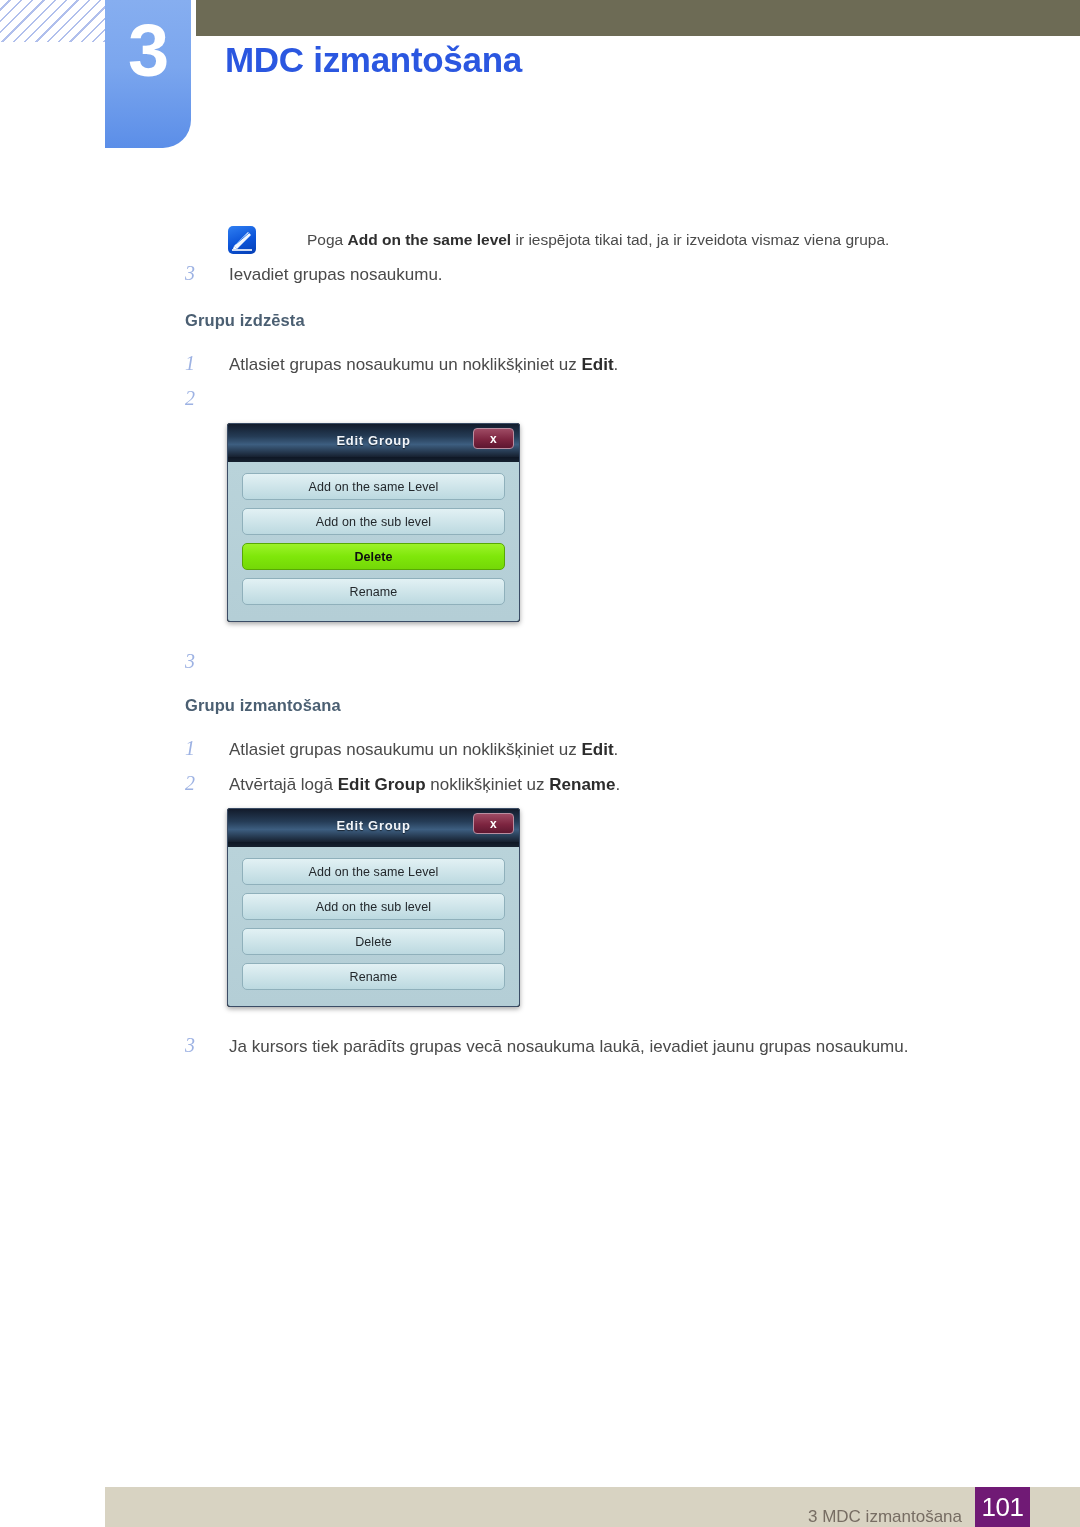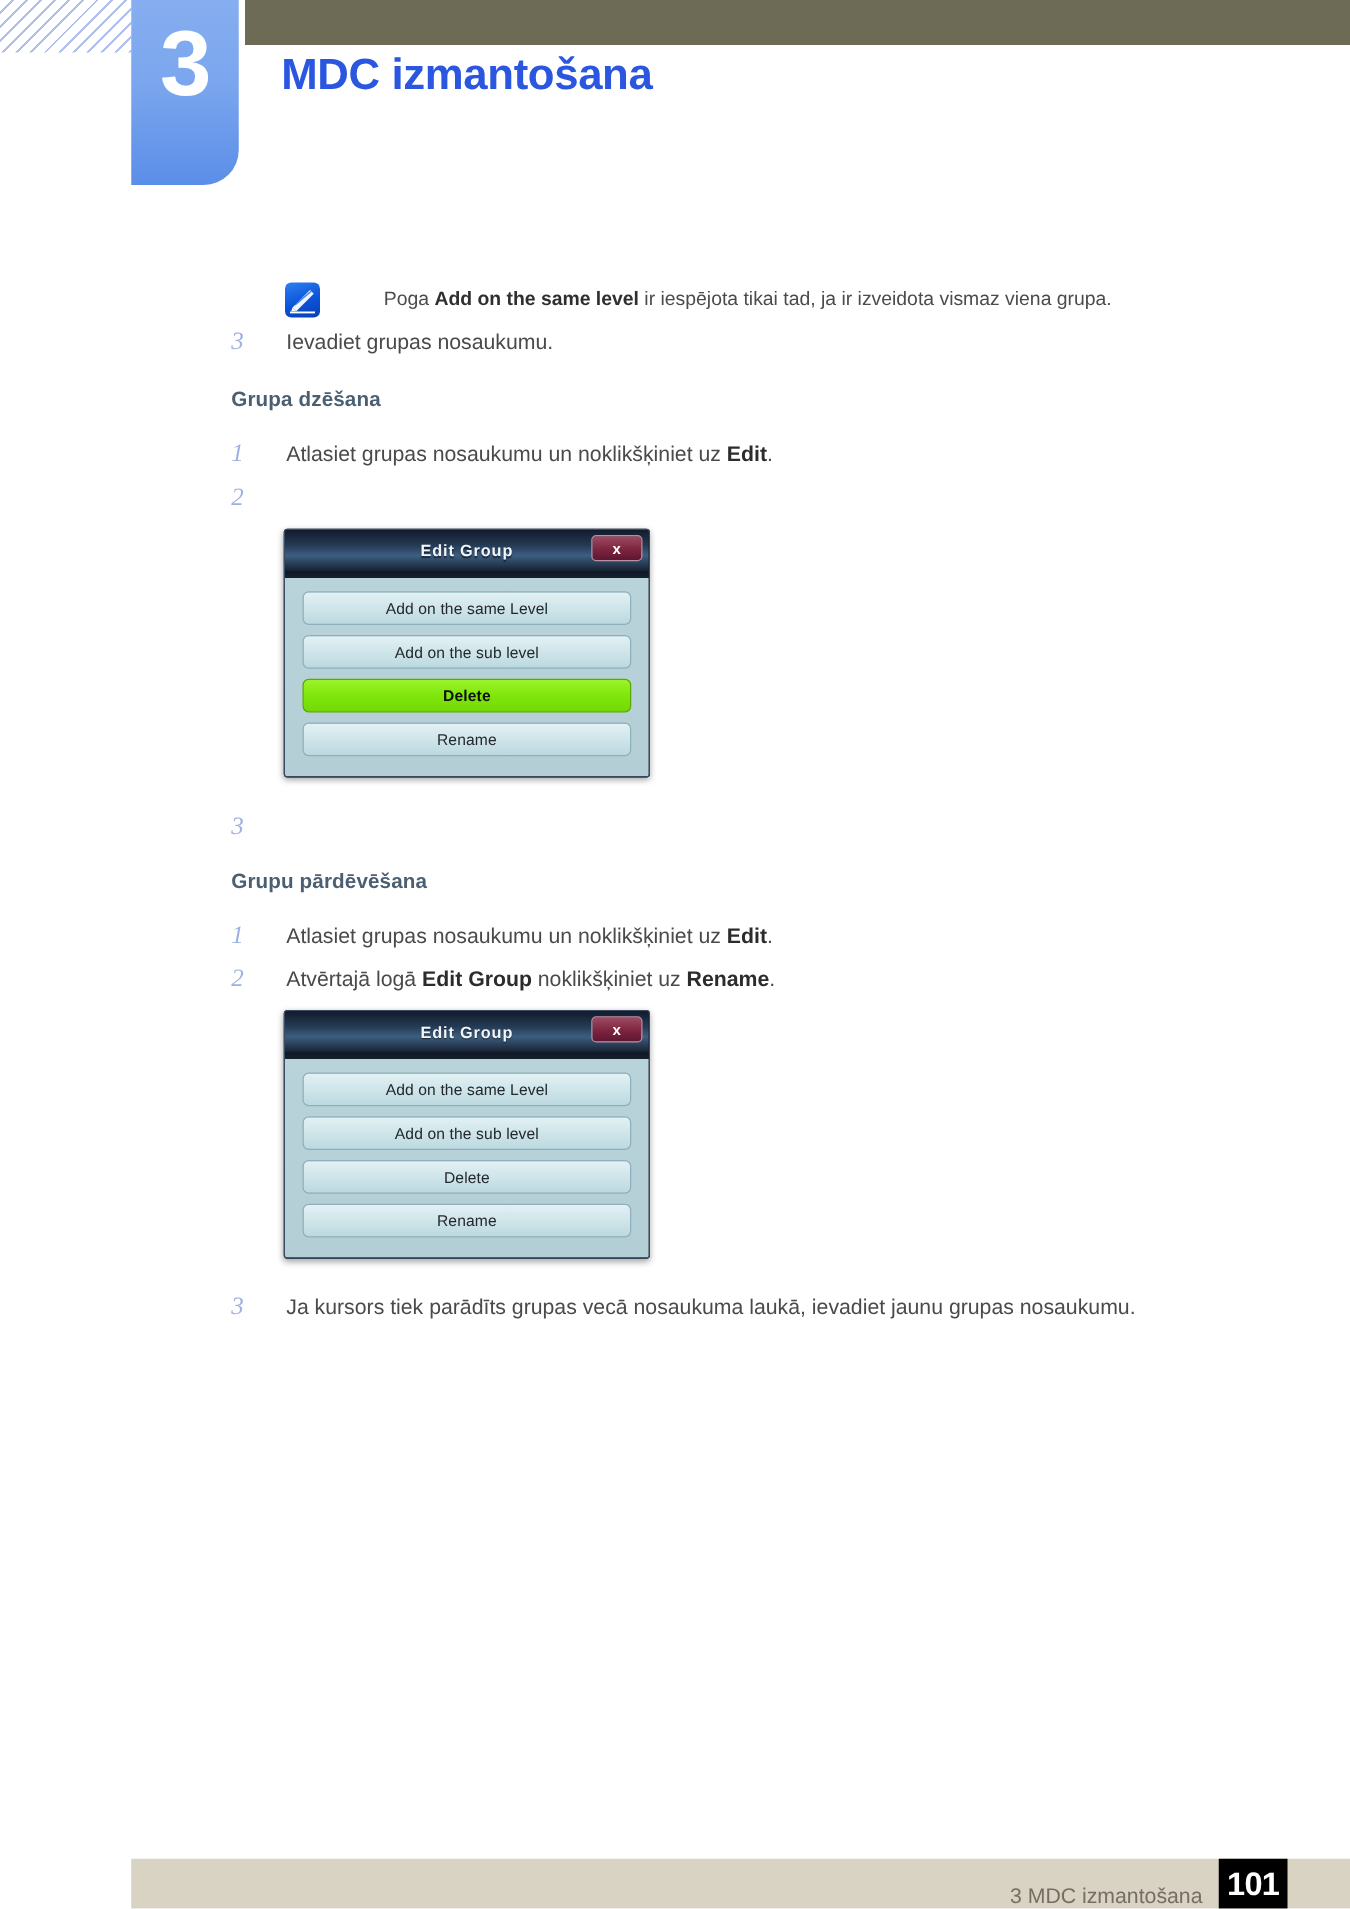--- a/index.html
+++ b/index.html
@@ -218,28 +218,27 @@
     position: absolute;
     right: 118px; top: 1507px;
     font-size: 17px;
     color: #776d63;
     white-space: nowrap;
   }
   .footer-page {
     position: absolute;
     right: 50px; top: 1487px;
     width: 55px; height: 40px;
-    background: #000000;
+    background: #701a75;
     display: flex;
     align-items: center;
     justify-content: center;
     font-size: 26px;
     color: #ffffff;
     letter-spacing: -0.5px;
-    font-weight: bold;
   }
 </style>
 </head>
 <body>
 
 <div class="page">
 
   <div class="hatch"></div>
   <div class="olive-bar"></div>
 
@@ -261,21 +260,21 @@
         </svg>
       </div>
       <div class="note-text"><span>Poga </span><b>Add on the same level</b><span> ir iespējota tikai tad, ja ir izveidota vismaz viena grupa.</span></div>
     </div>
 
     <div class="step" style="top:262px">
       <span class="n">3</span>
       <span class="t">Ievadiet grupas nosaukumu.</span>
     </div>
 
-    <div class="heading" style="top:311px">Grupa dzēšana</div>
+    <div class="heading" style="top:311px">Grupu izdzēsta</div>
 
     <div class="step" style="top:352px">
       <span class="n">1</span>
       <span class="t"><span>Atlasiet grupas nosaukumu un noklikšķiniet uz </span><b>Edit</b><span>.</span></span>
     </div>
 
     <div class="step" style="top:387px">
       <span class="n">2</span>
     </div>
 
@@ -291,21 +290,21 @@
           <div class="dlg-btn hl">Delete</div>
           <div class="dlg-btn">Rename</div>
         </div>
       </div>
     </div>
 
     <div class="step" style="top:650px">
       <span class="n">3</span>
     </div>
 
-    <div class="heading" style="top:696px">Grupu pārdēvēšana</div>
+    <div class="heading" style="top:696px">Grupu izmantošana</div>
 
     <div class="step" style="top:737px">
       <span class="n">1</span>
       <span class="t"><span>Atlasiet grupas nosaukumu un noklikšķiniet uz </span><b>Edit</b><span>.</span></span>
     </div>
 
     <div class="step" style="top:772px">
       <span class="n">2</span>
       <span class="t"><span>Atvērtajā logā </span><b>Edit Group</b><span> noklikšķiniet uz </span><b>Rename</b><span>.</span></span>
     </div>

